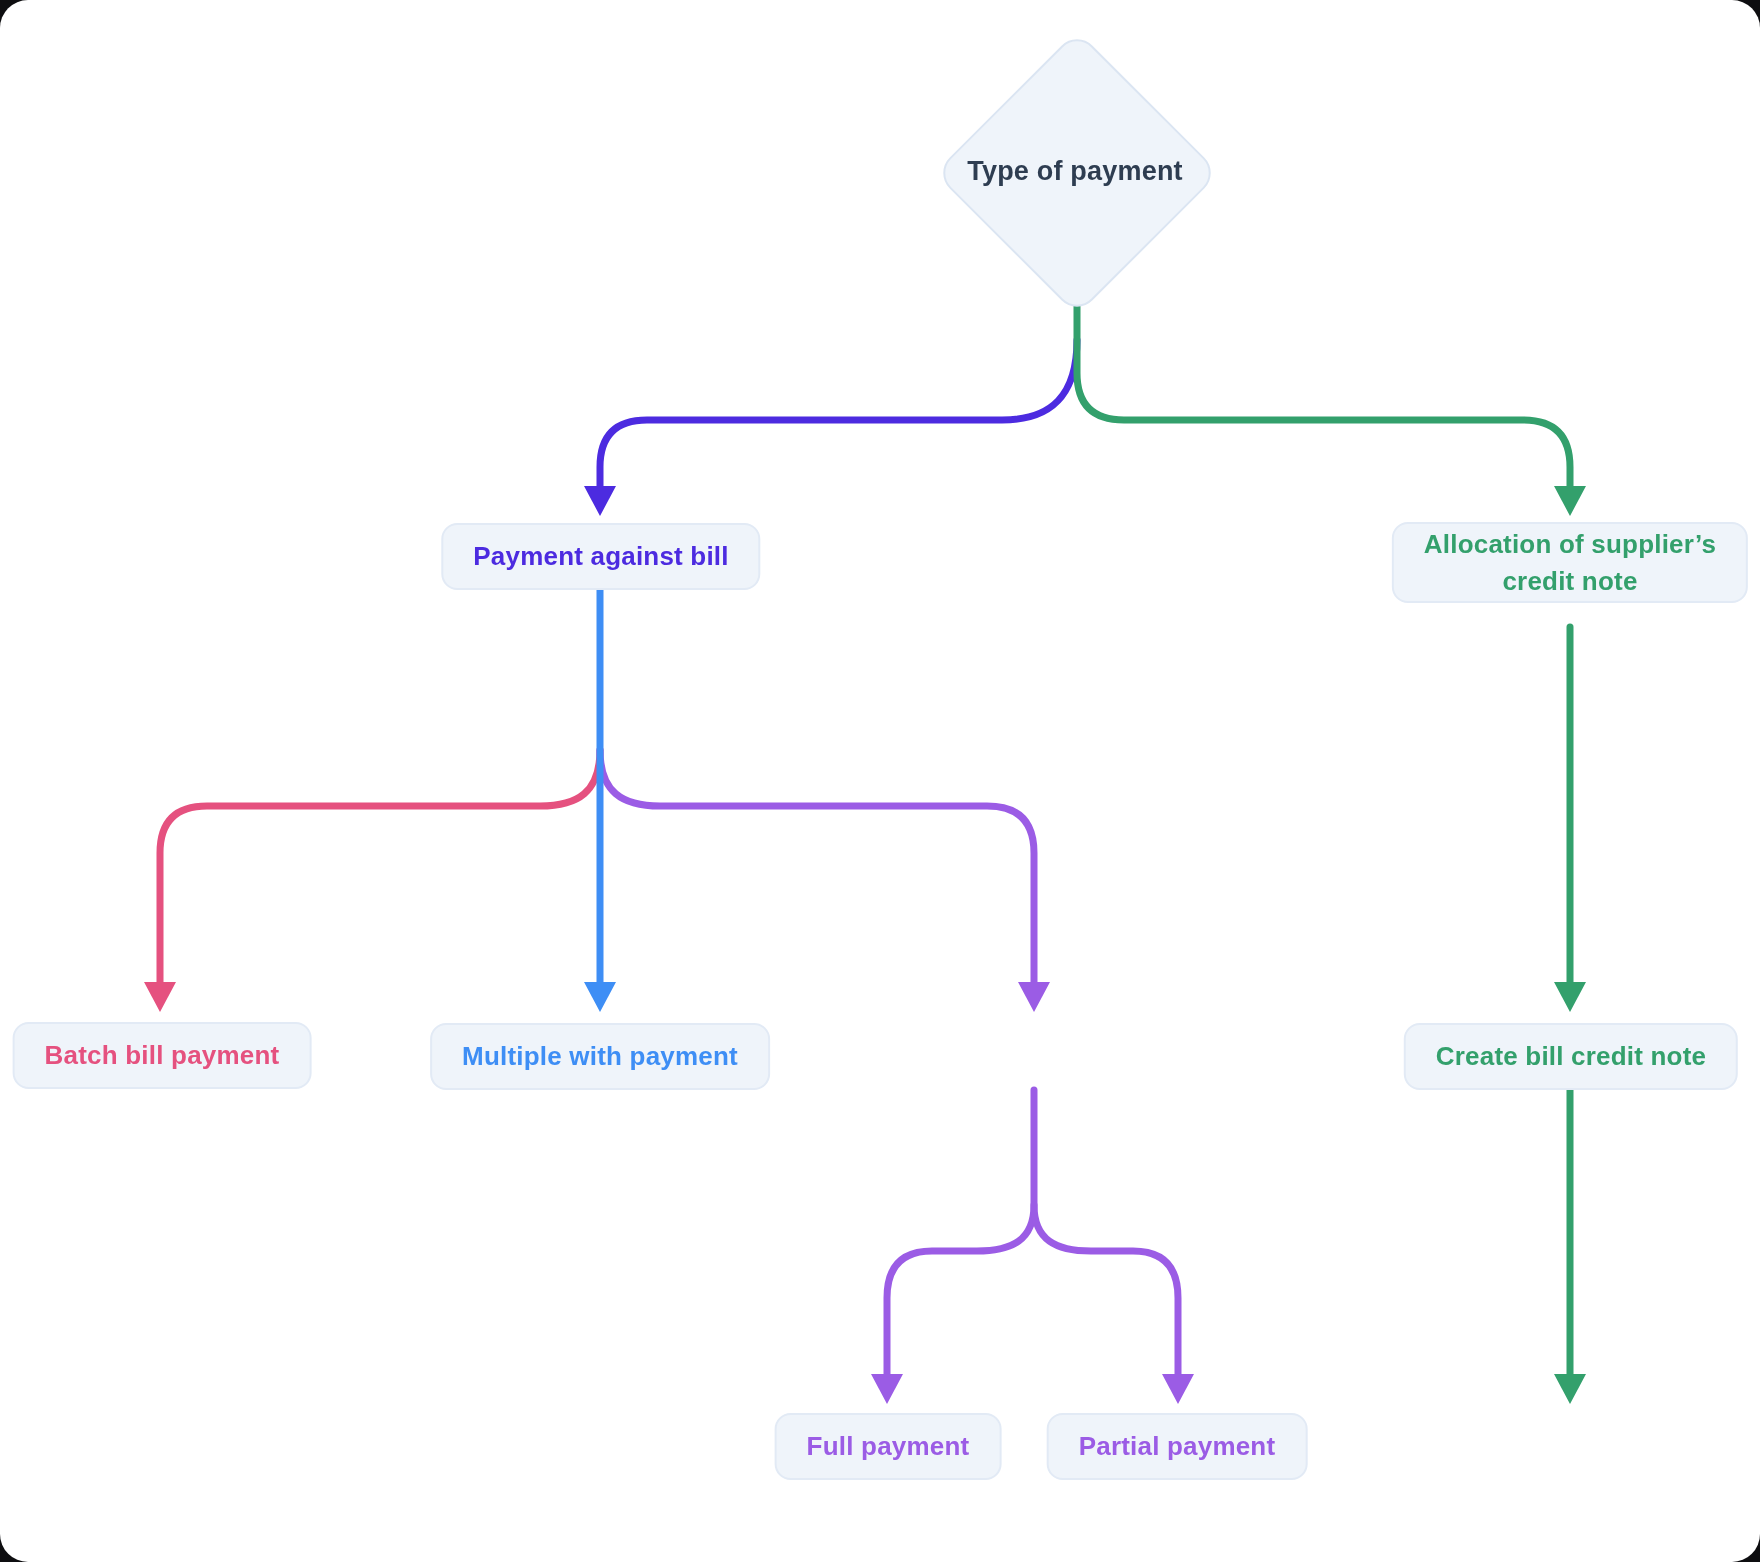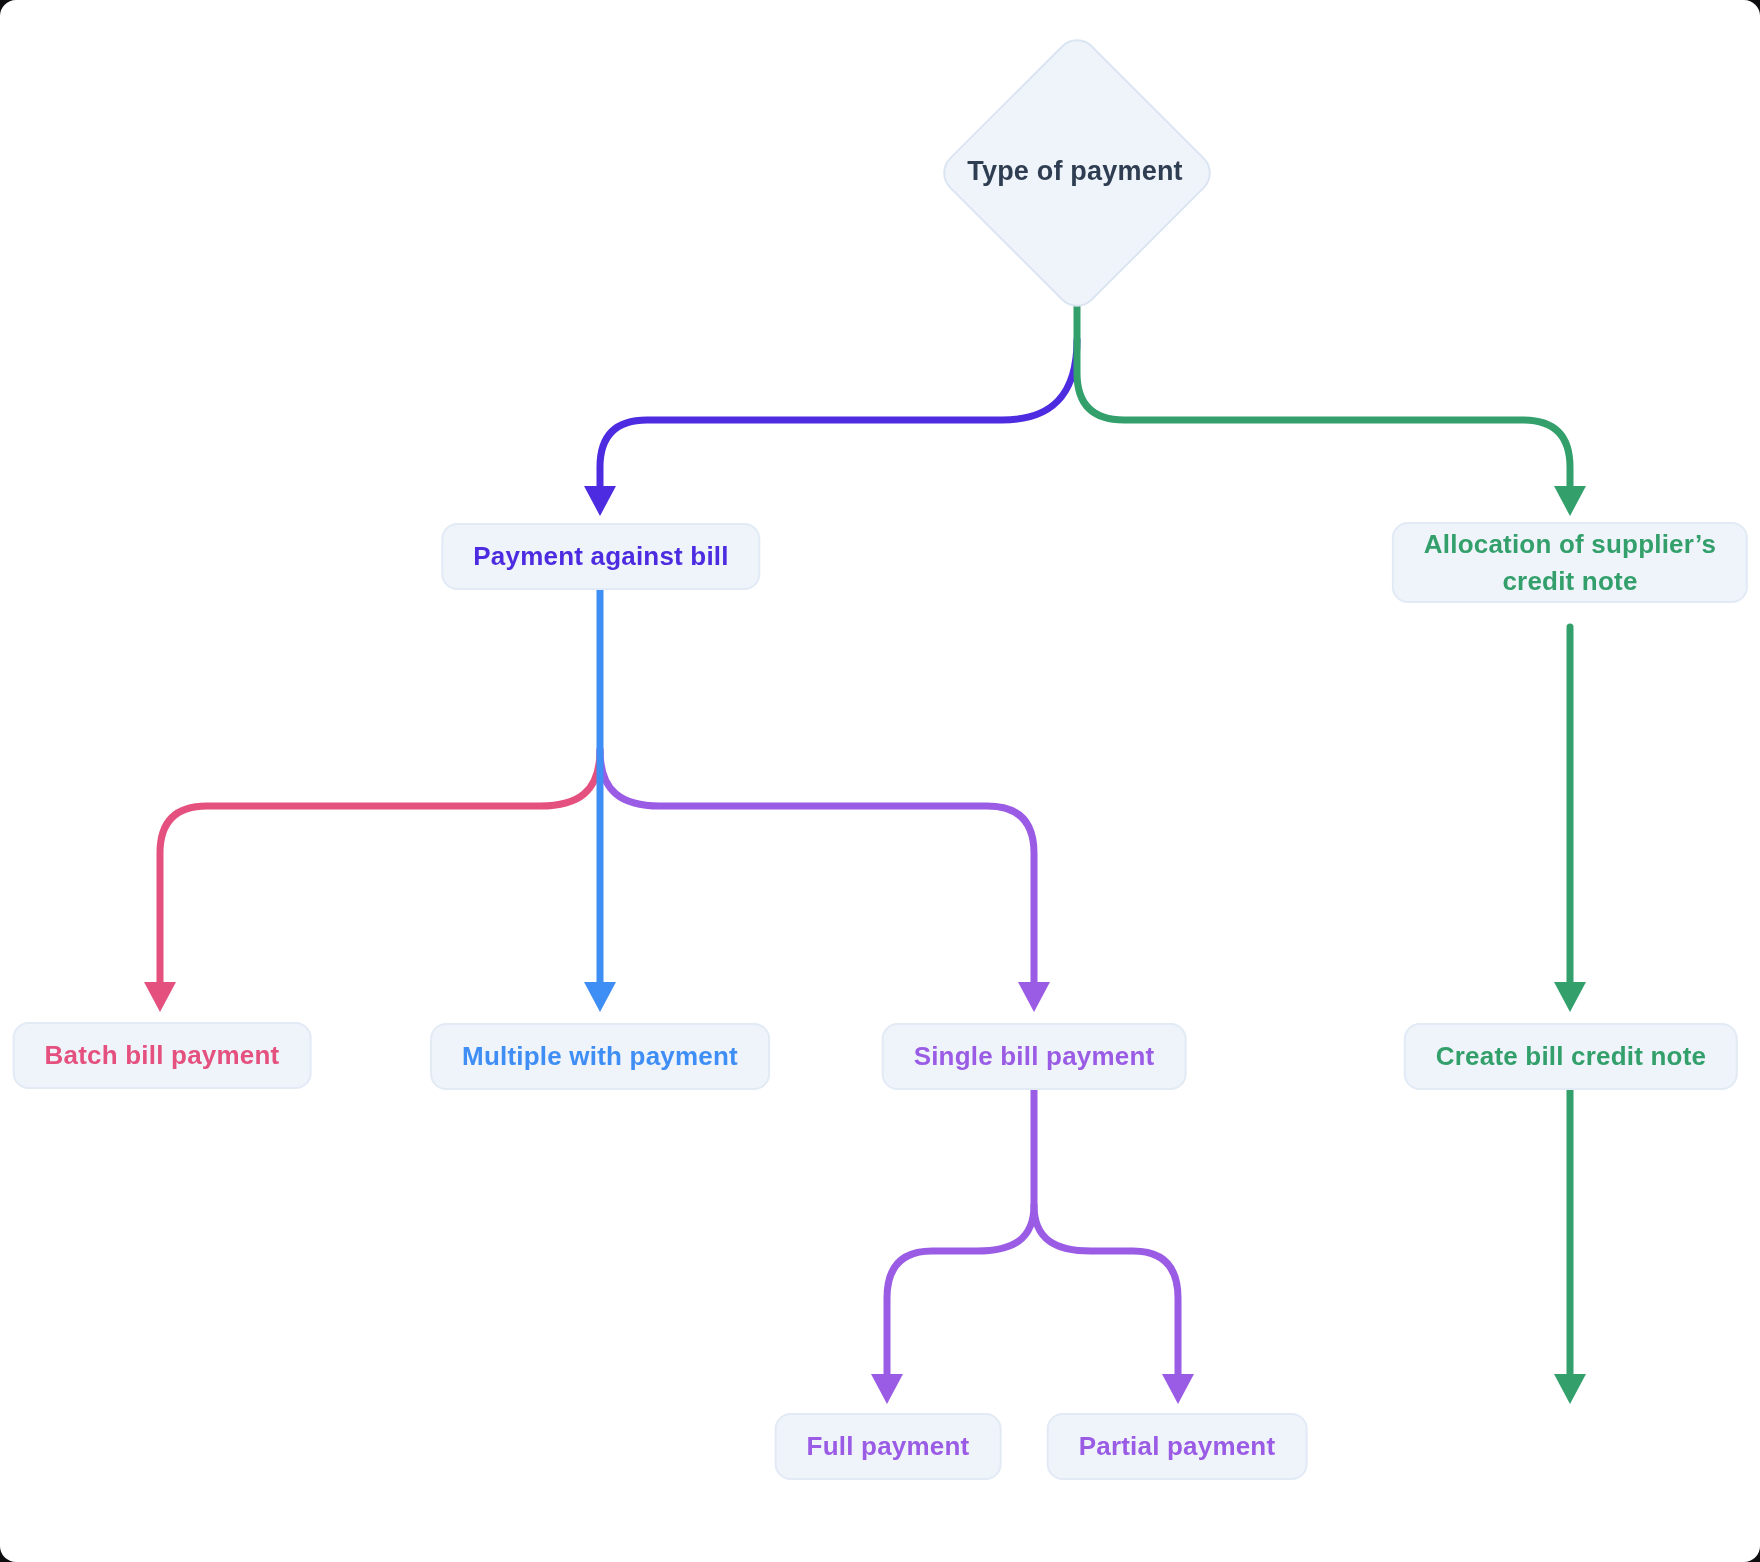--- a/index.html
+++ b/index.html
@@ -1,17 +1,17 @@
 <!DOCTYPE html>
 <html style="--page-bg: #ffffff; --node-bg: #eff4fa; --node-border: #e2eaf5; --diamond-border: #dbe5f2;"><head>
 <meta charset="utf-8">
 <style>
   html,body{margin:0;padding:0;background:#0e0e10;}
   .stage{position:relative;width:1760px;height:1562px;font-family:"Liberation Sans",sans-serif;}
-  .canvas{position:absolute;inset:0;background:var(--page-bg,#fff);border-radius:16px;overflow:hidden;}
+  .canvas{position:absolute;inset:0;background:var(--page-bg,#fff);border-radius:28px;overflow:hidden;}
   .edges{position:absolute;inset:0;width:1760px;height:1562px;display:block;}
   .edges path{fill:none;stroke-width:7;stroke-linecap:round;}
   .node{
     position:absolute;
     transform:translateX(-50%);
     background:var(--node-bg,#eff4fa);
     border:2px solid var(--node-border,#e2eaf5);
     border-radius:16px;
     display:flex;flex-direction:column;align-items:center;justify-content:center;
     padding:12px 30px;
@@ -78,23 +78,20 @@
       <span style="color: rgb(51, 160, 108);">Allocation of supplier’s</span>
       <span style="color: rgb(51, 160, 108);">credit note</span>
     </div>
 
     <div class="node h1" style="left:162px;top:1022px;">
       <span style="color: rgb(229, 81, 127);">Batch bill payment</span>
     </div>
     <div class="node h1" style="left:600px;top:1023px;">
       <span style="color: rgb(62, 142, 245);">Multiple with payment</span>
     </div>
-    <div class="node h1" style="left:1034px;top:1023px;">
-      <span style="color: rgb(155, 92, 229);">Single bill payment</span>
-    </div>
     <div class="node h1" style="left:1571px;top:1023px;">
       <span style="color: rgb(51, 160, 108);">Create bill credit note</span>
     </div>
 
     <div class="node h1" style="left:888px;top:1413px;">
       <span style="color: rgb(155, 92, 229);">Full payment</span>
     </div>
     <div class="node h1" style="left:1177px;top:1413px;">
       <span style="color: rgb(155, 92, 229);">Partial payment</span>
     </div>

